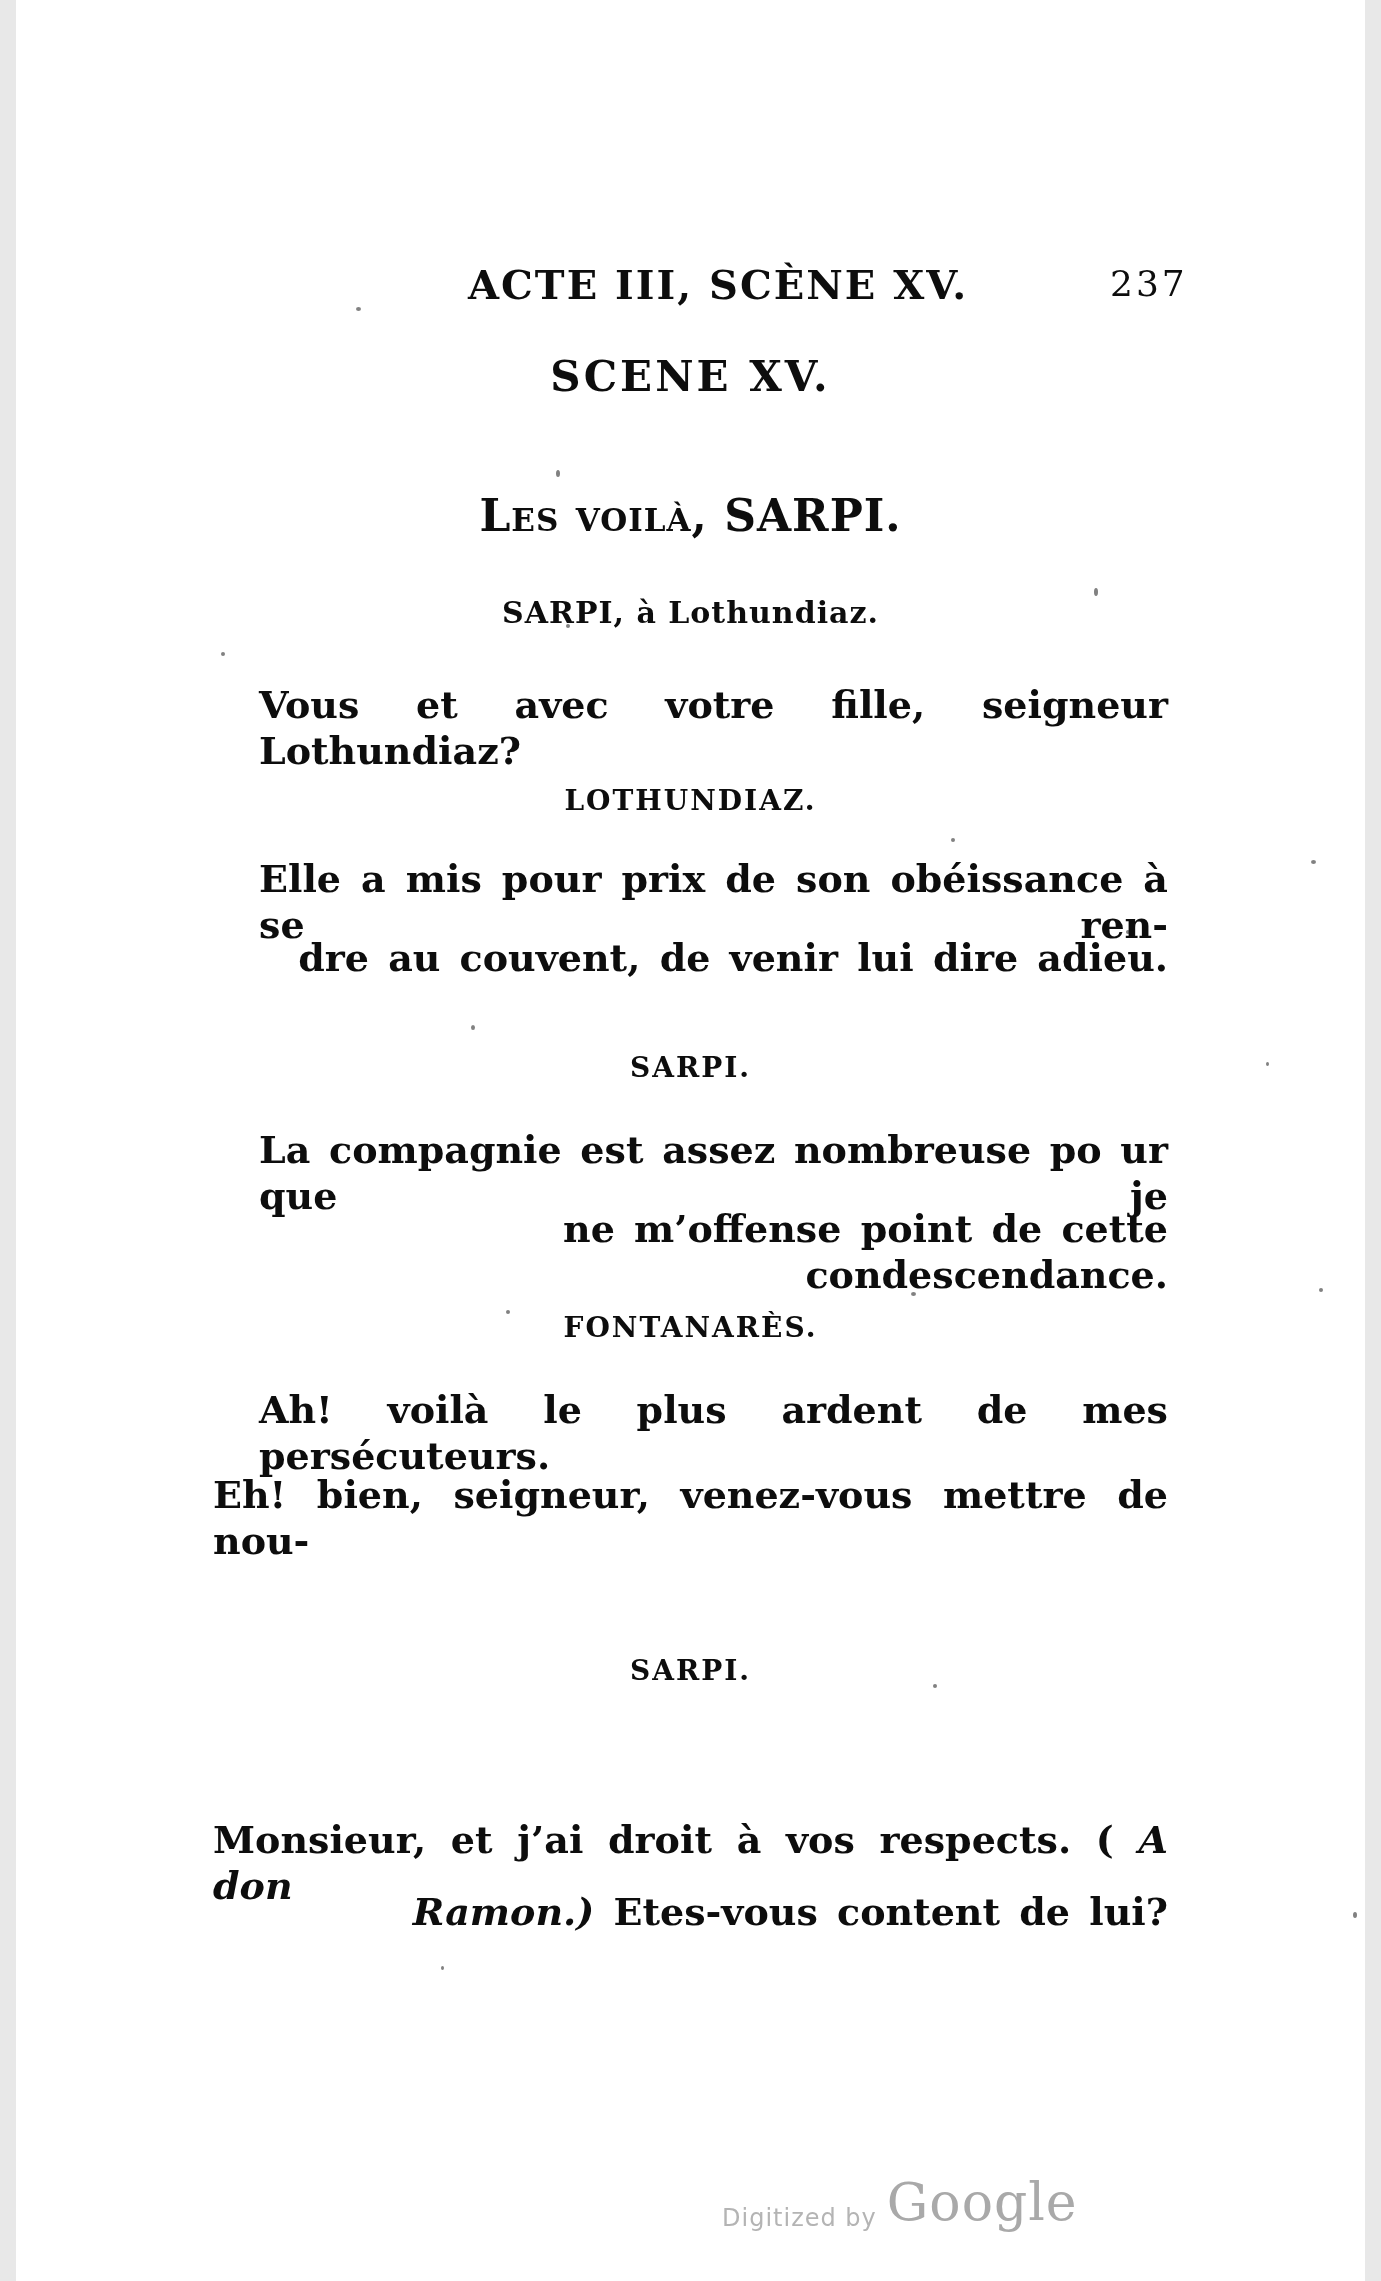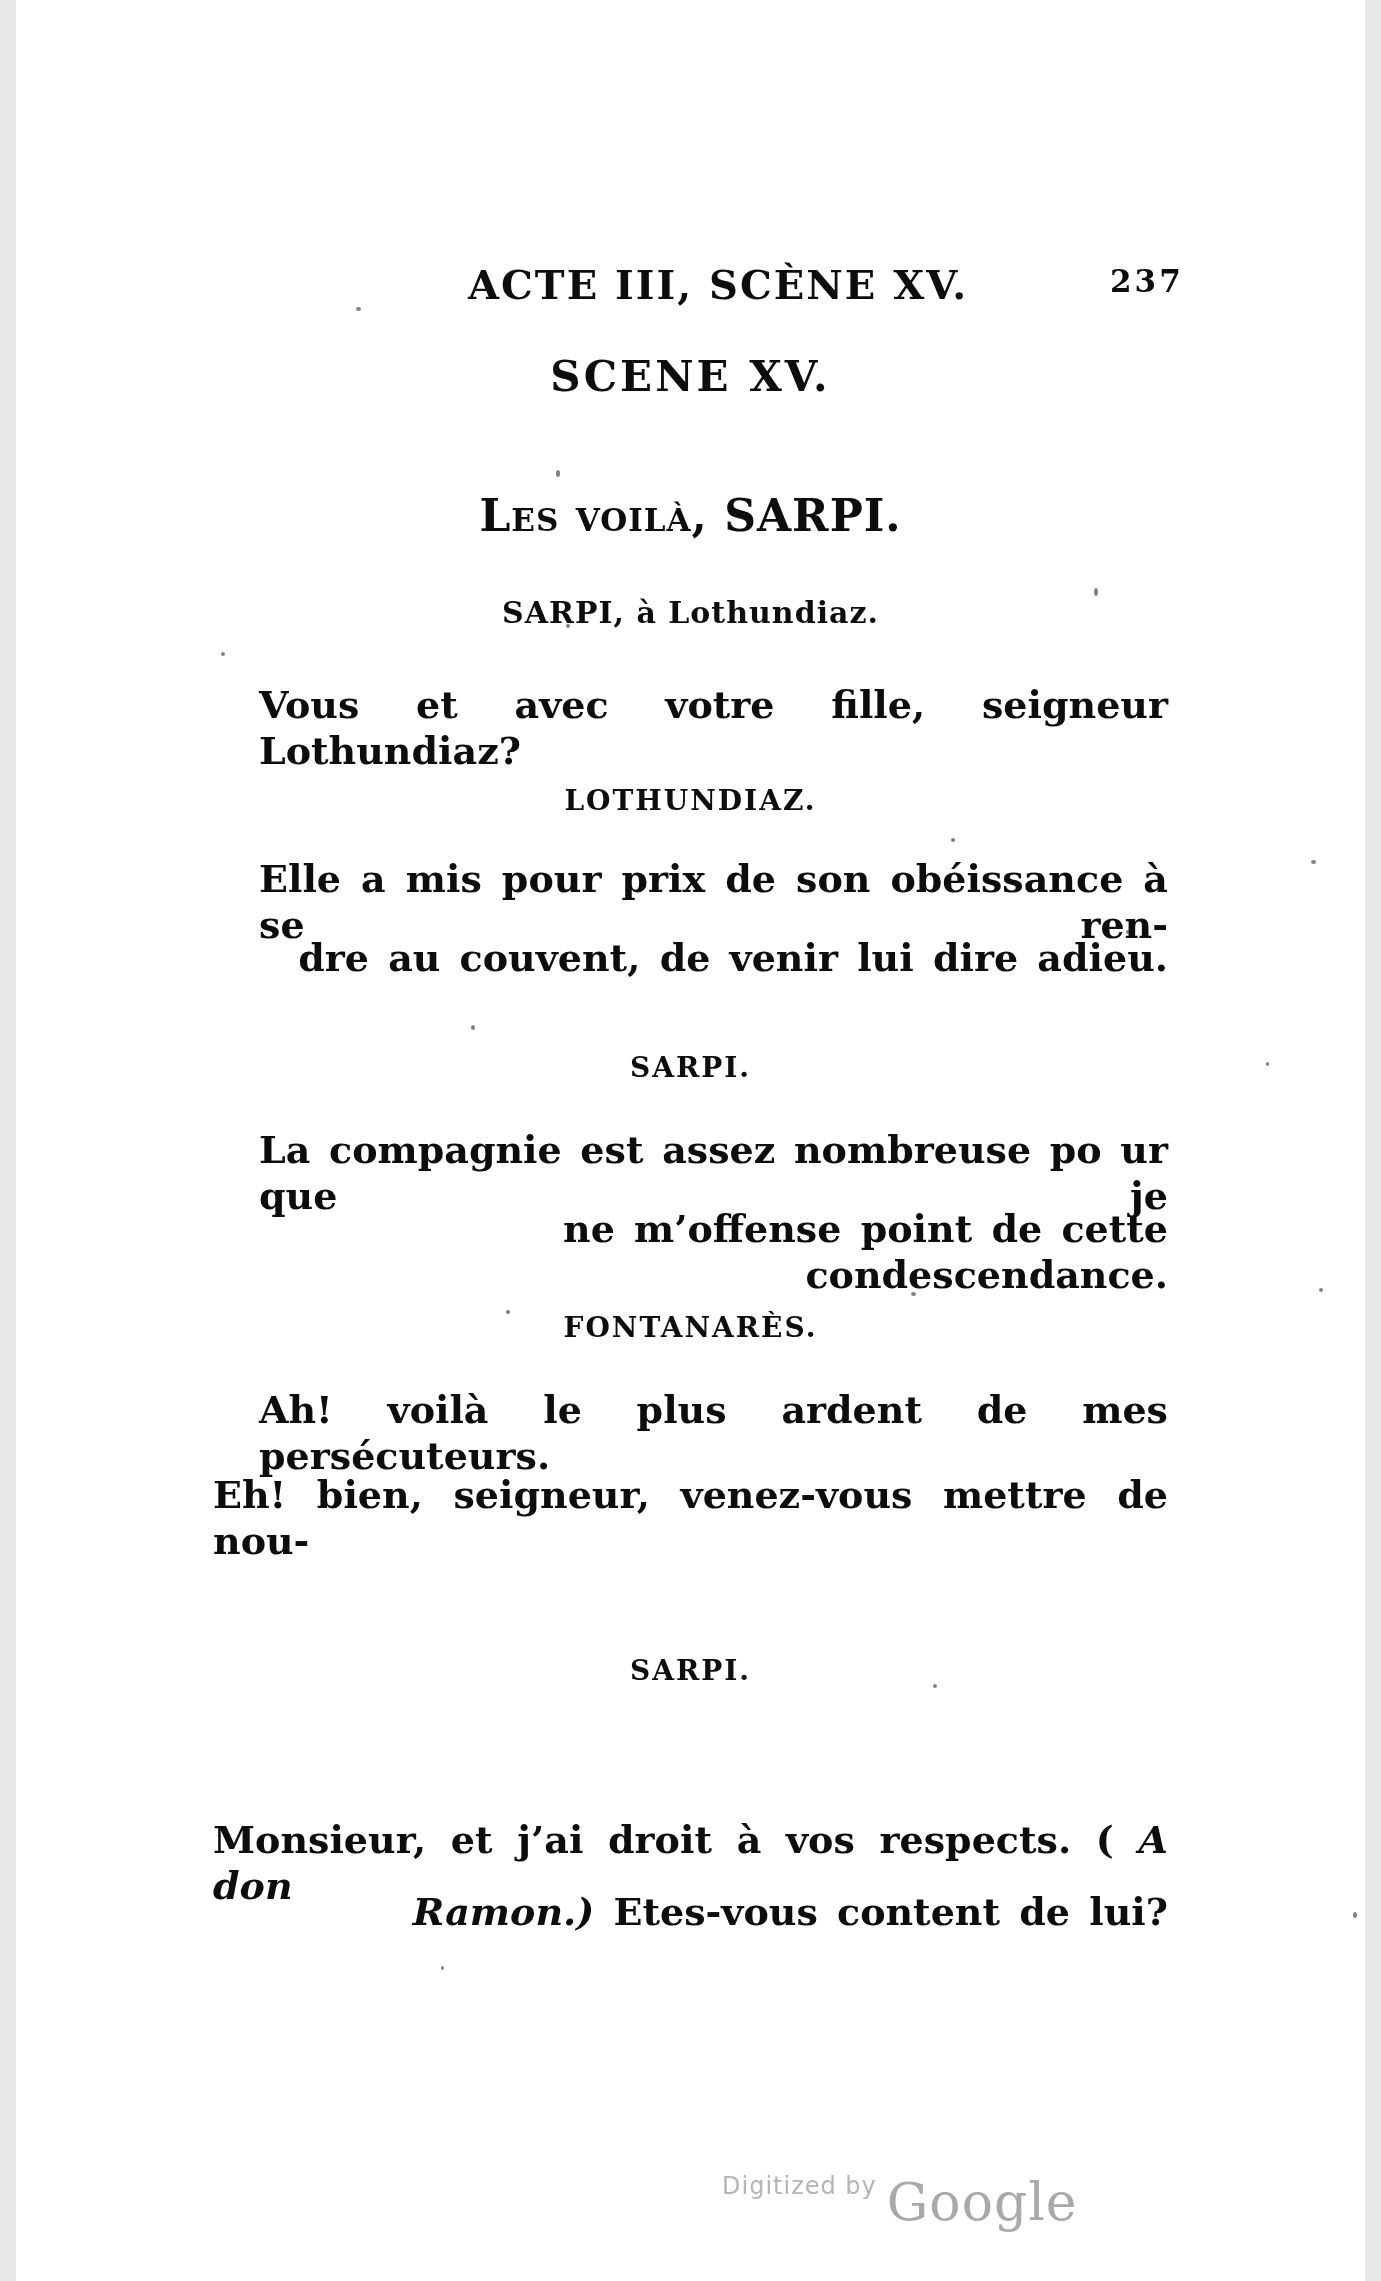--- a/index.html
+++ b/index.html
@@ -13,21 +13,21 @@
     color: #0d0d0d;
   }
   
   .running-title {
     position: absolute; left: 452px; top: 261px;
     font-size: 40px; font-weight: bold; letter-spacing: 2px;
     white-space: nowrap;
   }
   .page-number {
     position: absolute; left: 1094px; top: 263px;
-    font-size: 31px; font-weight: bold; letter-spacing: 3px;
+    font-size: 36px; font-weight: normal; letter-spacing: 3px;
   }
   
   .column {
     position: absolute; left: 197px; top: 0; width: 955px; height: 100%;
   }
   .centered {
     position: absolute; left: 0; right: 0; text-align: center; white-space: nowrap;
   }
   .scene-heading {
     top: 352px; font-size: 42px; font-weight: bold; letter-spacing: 3px;
@@ -47,21 +47,21 @@
     position: absolute; left: 0; right: 0;
     font-size: 38px; font-weight: bold; line-height: 46px;
   }
   .jline { text-align: justify; text-align-last: justify; }
   .lline { text-align: right; word-spacing: 6px; }
   .indent { padding-left: 46px; }
   .it { font-style: italic; }
   
   .watermark {
     position: absolute; left: 706px; top: 2172px;
-    display: flex; align-items: flex-start; gap: 10px;
+    display: flex; align-items: flex-end; gap: 10px;
   }
   .wm-prefix {
     font-family: "DejaVu Sans", "Liberation Sans", sans-serif;
     font-size: 24px; color: #b4b4b4; letter-spacing: 1px;
   }
   .wm-brand {
     font-family: "DejaVu Serif", "Liberation Serif", serif;
     font-size: 52px; color: #a9a9a9; letter-spacing: 1px;
   }
   

